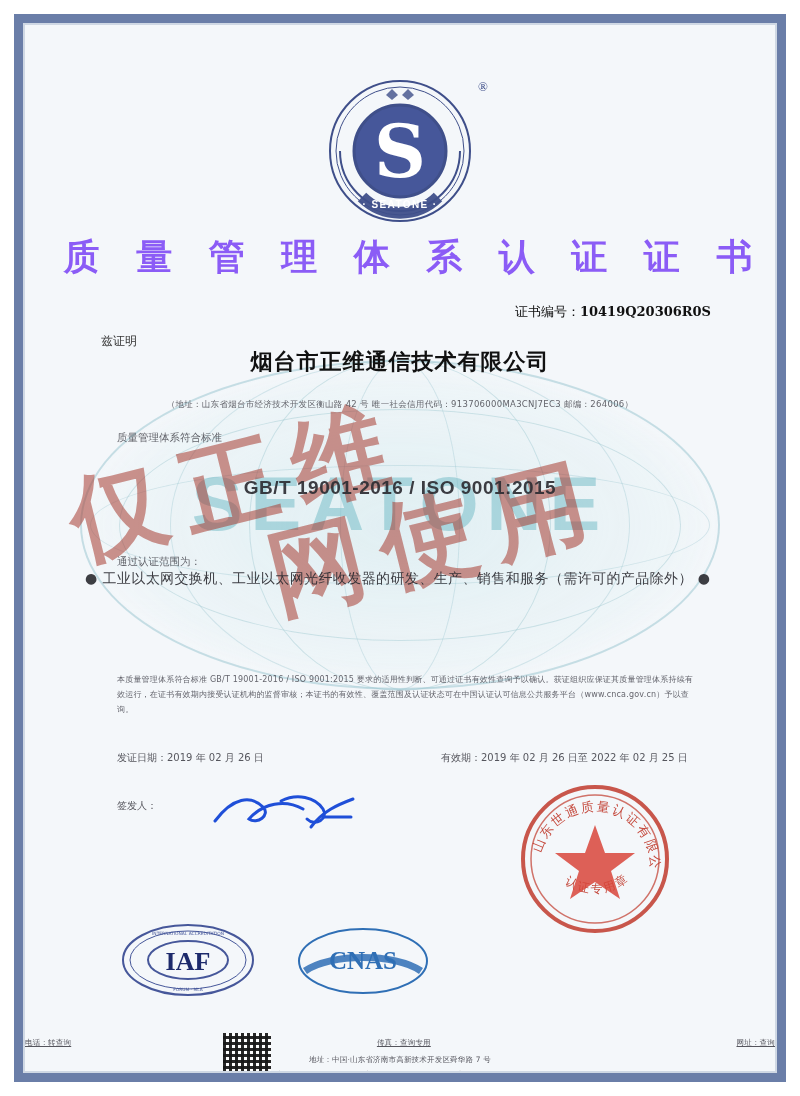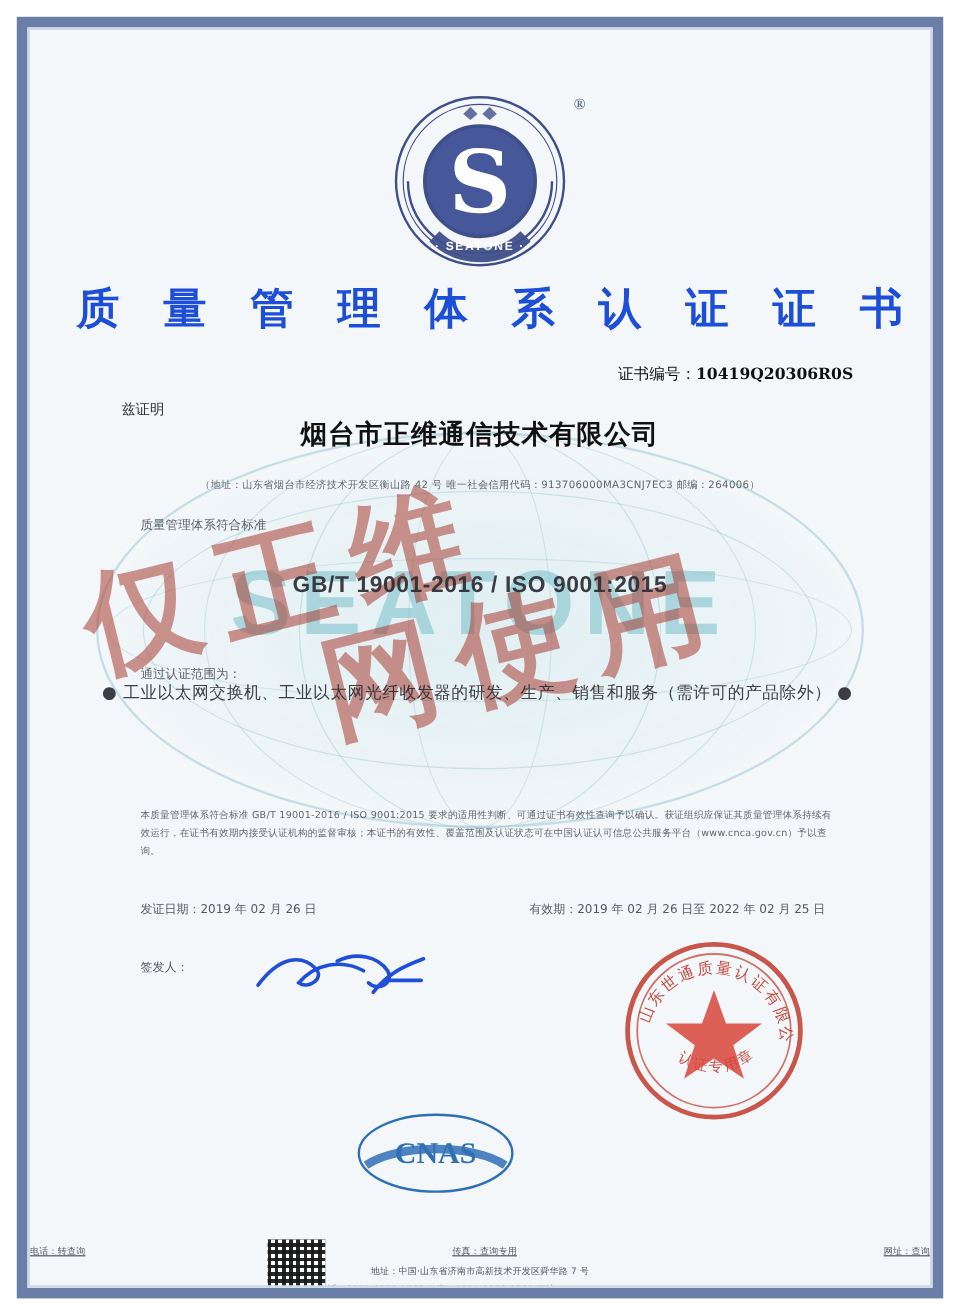--- a/index.html
+++ b/index.html
@@ -108,21 +108,21 @@
   
   .title {
     position: absolute;
     left: 16px; right: 0;
     top: 208px;
     text-align: center;
     font-family: "DejaVu Serif", serif;
     font-size: 36px;
     font-weight: bold;
     letter-spacing: 12px;
-    color: #1d4ed8;
+    color: #8b5cf6;
     text-indent: 12px;
   }
   .cert-no {
     position: absolute;
     right: 64px;
     top: 278px;
     font-size: 13px;
     font-family: "DejaVu Serif", serif;
     color: #101010;
     font-weight: bold;
@@ -372,20 +372,30 @@
             <textPath href="#sealtop" startOffset="8%">山东世通质量认证有限公司</textPath>
           </text>
           <path id="sealbot" d="M 26 72 A 52 52 0 0 0 126 72" fill="none"></path>
           <text font-family="DejaVu Sans, sans-serif" font-size="12" fill="#c0392b" opacity="0.9" letter-spacing="2">
             <textPath href="#sealbot" startOffset="26%">认证专用章</textPath>
           </text>
           <path d="M76 42 L86 70 L116 70 L92 88 L101 116 L76 99 L51 116 L60 88 L36 70 L66 70 Z" fill="#d8453a" opacity="0.85"></path>
         </svg>
       </div>
 
+      <div class="iaf">
+        <svg viewBox="0 0 134 74" width="134" height="74" aria-hidden="true">
+          <ellipse cx="67" cy="37" rx="65" ry="35" fill="none" stroke="#46579a" stroke-width="2"></ellipse>
+          <ellipse cx="67" cy="37" rx="58" ry="29" fill="none" stroke="#46579a" stroke-width="1"></ellipse>
+          <ellipse cx="67" cy="37" rx="40" ry="19" fill="none" stroke="#46579a" stroke-width="2"></ellipse>
+          <text x="67" y="47" text-anchor="middle" font-family="Liberation Serif, serif" font-size="26" font-weight="bold" fill="#1d2a6b">IAF</text>
+          <text x="67" y="12" text-anchor="middle" font-family="DejaVu Sans, sans-serif" font-size="4.4" fill="#46579a">INTERNATIONAL ACCREDITATION</text>
+          <text x="67" y="68" text-anchor="middle" font-family="DejaVu Sans, sans-serif" font-size="4.4" fill="#46579a">FORUM · MLA</text>
+        </svg>
+      </div>
 
       <div class="cnas">
         <svg viewBox="0 0 132 68" width="132" height="68" aria-hidden="true">
           <ellipse cx="66" cy="34" rx="64" ry="32" fill="none" stroke="#2f6fb5" stroke-width="2"></ellipse>
           <path d="M8 44 C34 26 98 26 124 44" fill="none" stroke="#2f6fb5" stroke-width="7" opacity="0.85"></path>
           <text x="66" y="42" text-anchor="middle" font-family="Liberation Serif, serif" font-size="25" font-weight="bold" fill="#2f6fb5">CNAS</text>
         </svg>
       </div>
 
 

